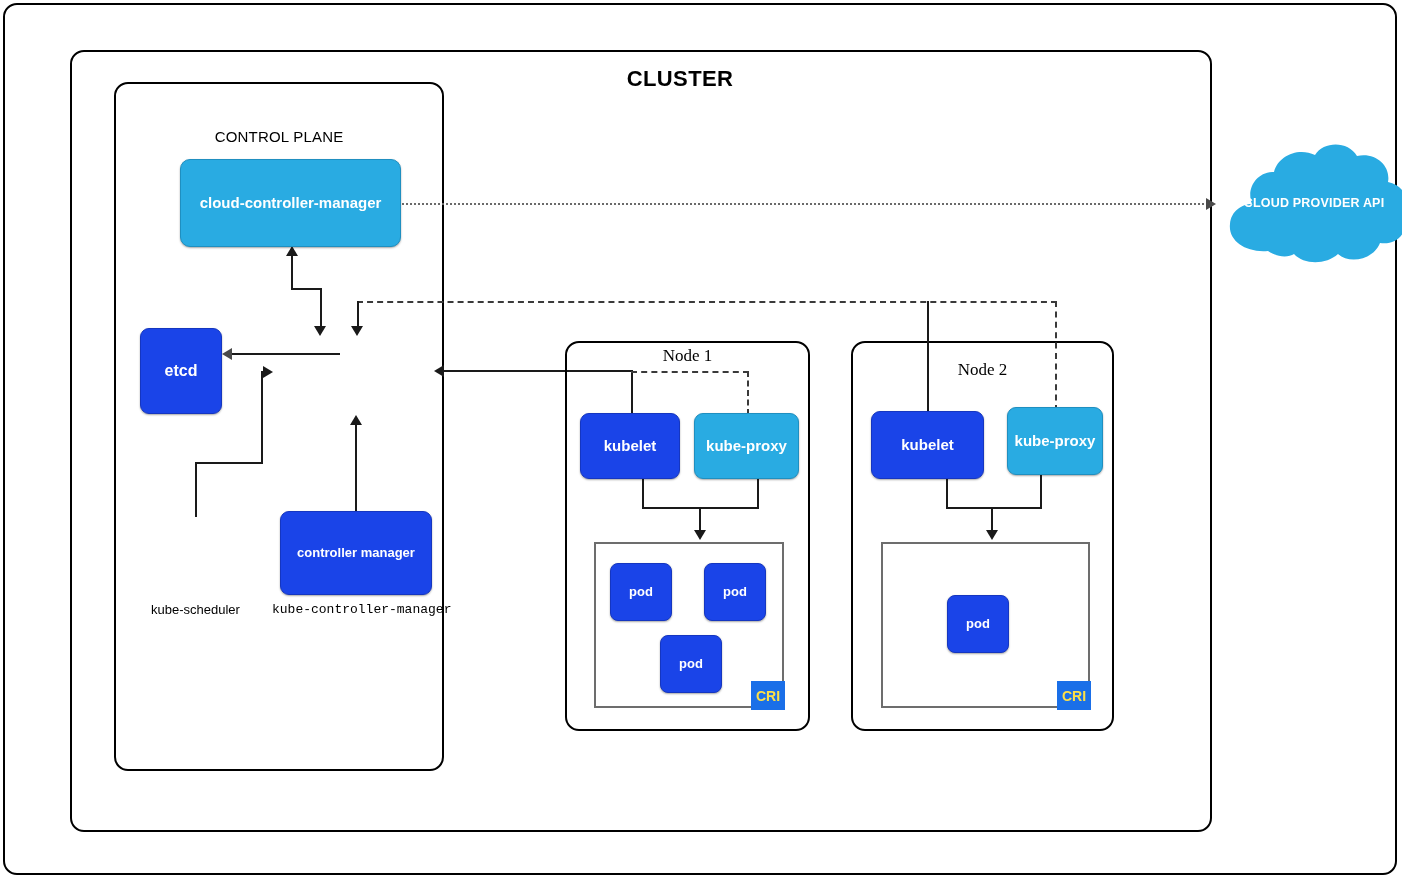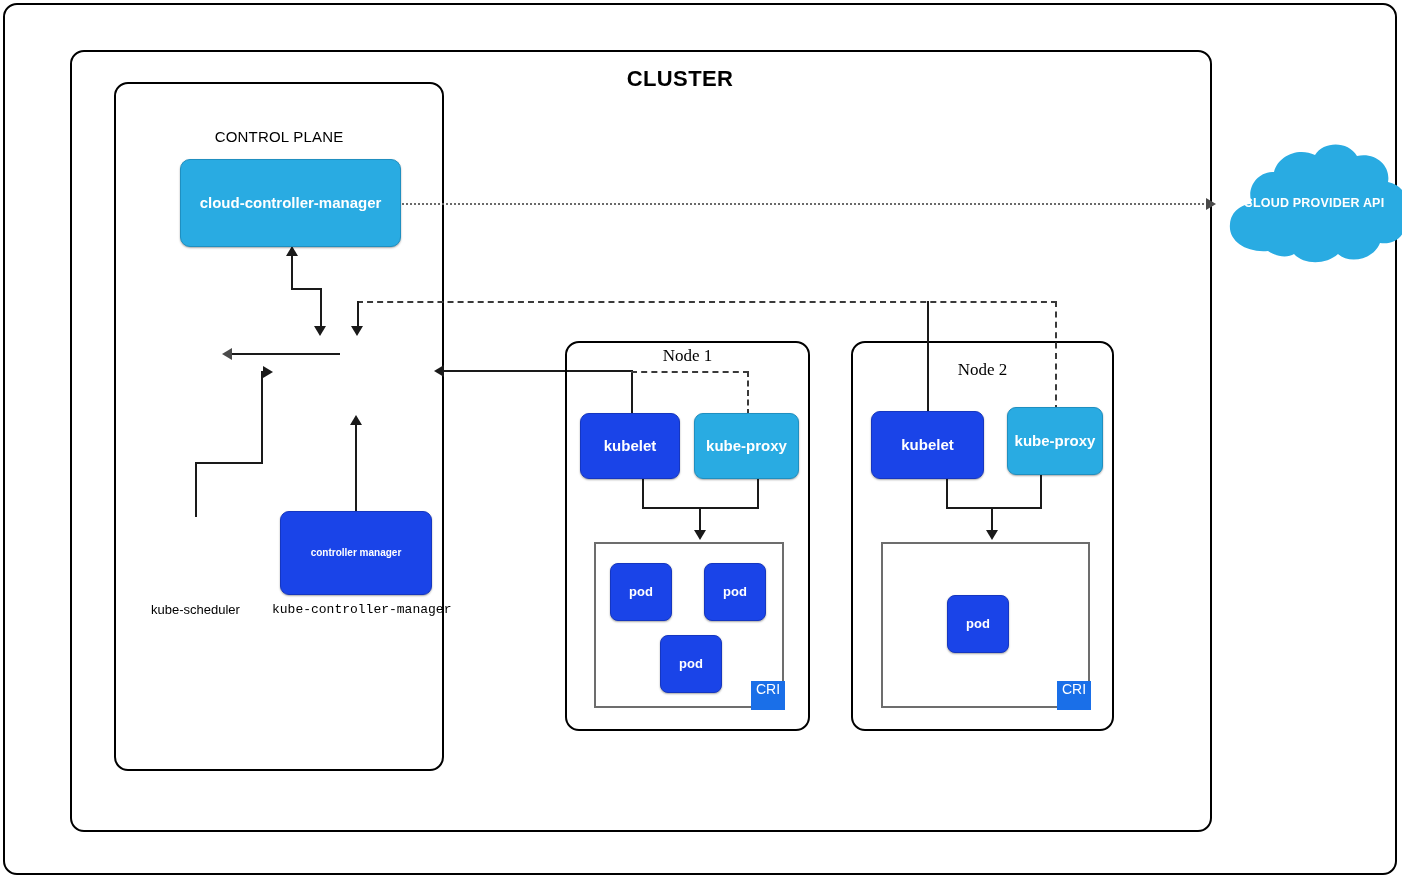--- a/index.html
+++ b/index.html
@@ -18,22 +18,22 @@
   .node-box{position:absolute;box-sizing:border-box;display:flex;align-items:center;justify-content:center;
             border-radius:9px;color:#fff;font-weight:bold;text-align:left;line-height:1.15;
             box-shadow:0 1px 2px rgba(0,0,0,.35);}
   .blue{background:#1a44e8;border:1px solid #1536c0;}
   .lightblue{background:#29abe2;border:1px solid #1f8fc0;}
 
   .cap{position:absolute;text-align:center;font-size:13px;color:#000;white-space:nowrap;}
 
   
   .podgroup{position:absolute;box-sizing:border-box;border:2px solid #6d6d6d;background:transparent;}
-  .cri{position:absolute;box-sizing:border-box;background:#1a6fe8;color:#ffffff;font-weight:normal;
-       font-size:14px;display:flex;justify-content:center;}
+  .cri{position:absolute;box-sizing:border-box;background:#1a6fe8;color:#fde047;font-weight:bold;
+       font-size:14px;display:flex;align-items:center;justify-content:center;}
 
   
   .ln{position:absolute;background:#1a1a1a;}
   .h{height:2px;}
   .v{width:2px;}
   .dh{position:absolute;height:0;border-top:2px dashed #3a3a3a;}
   .dv{position:absolute;width:0;border-left:2px dashed #3a3a3a;}
   .doth{position:absolute;height:0;border-top:2px dotted #6a6a6a;}
 
   .arrow{position:absolute;width:0;height:0;}
@@ -152,25 +152,28 @@
     <span>pod</span>
   </div>
   <div class="cri" style="left:1057px;top:681px;width:34px;height:29px;">
     <span>CRI</span>
   </div>
 
   <div class="node-box lightblue" style="left:180px;top:159px;width:221px;height:88px;font-size:15px;border-radius:10px;">
     <span>cloud-controller-manager</span>
   </div>
 
+  <div class="node-box blue" style="left:140px;top:328px;width:82px;height:86px;font-size:16px;">
+    <span>etcd</span>
+  </div>
 
 
   <div class="cap" style="left:126px;top:602px;width:139px;">kube-scheduler</div>
 
-  <div class="node-box blue" style="left:280px;top:511px;width:152px;height:84px;font-size:10px;">
+  <div class="node-box blue" style="left:280px;top:511px;width:152px;height:84px;font-size:13px;">
     <span>controller manager</span>
   </div>
   <div class="cap" style="left:272px;top:602px;width:168px;font-family:Liberation Mono, monospace;">kube-controller-manager</div>
 
   <div class="cloud" style="left:1216px;top:139px;width:196px;height:130px;">
     <svg width="196" height="130" viewBox="0 0 196 130">
       <path d="M52 112
                C30 114 12 102 14 85
                C15 72 26 65 36 65
                C30 50 40 33 58 33

